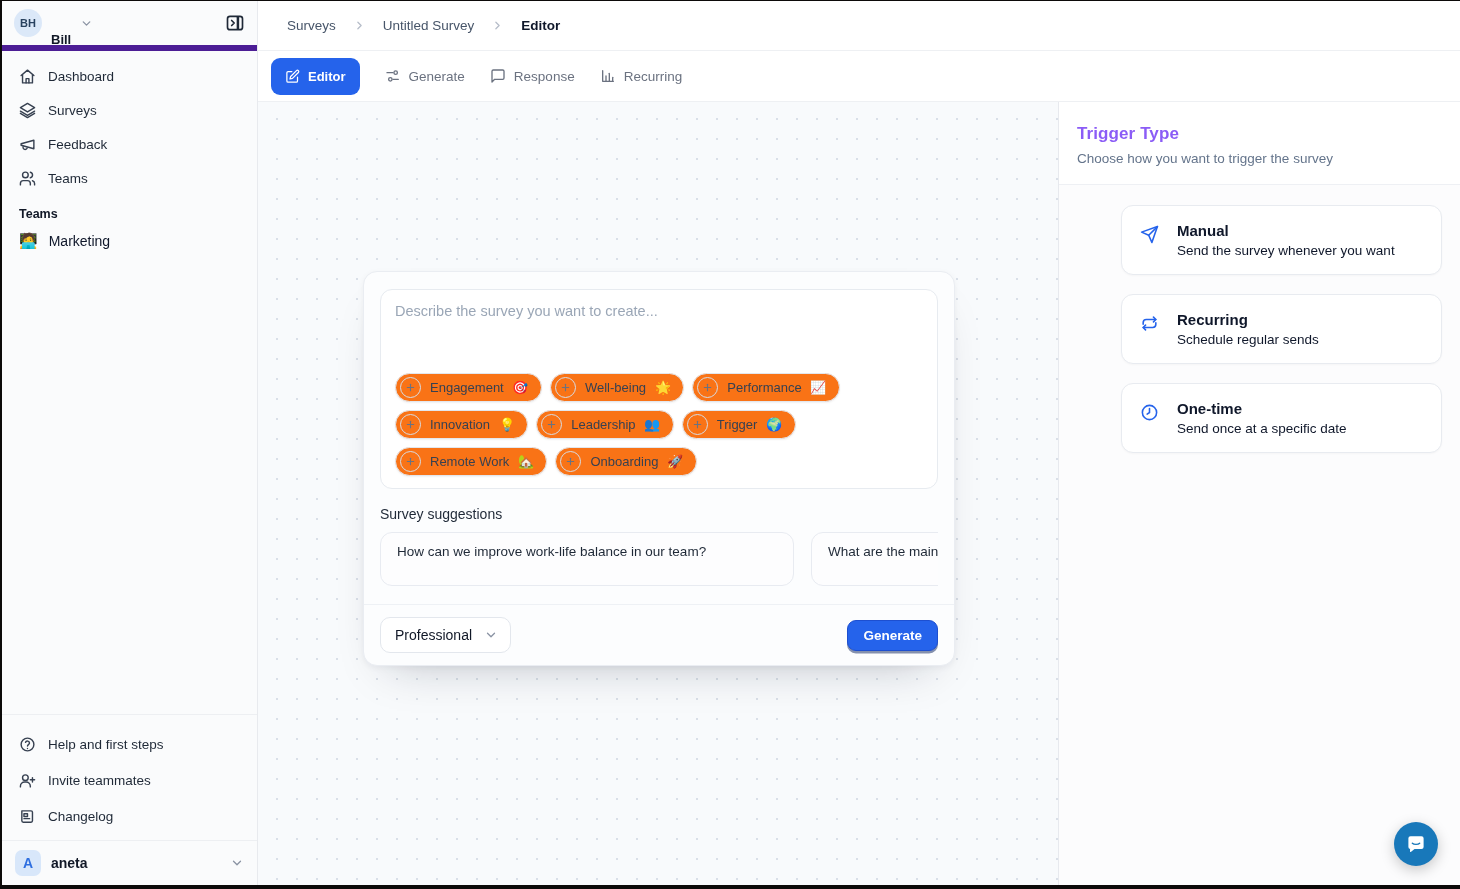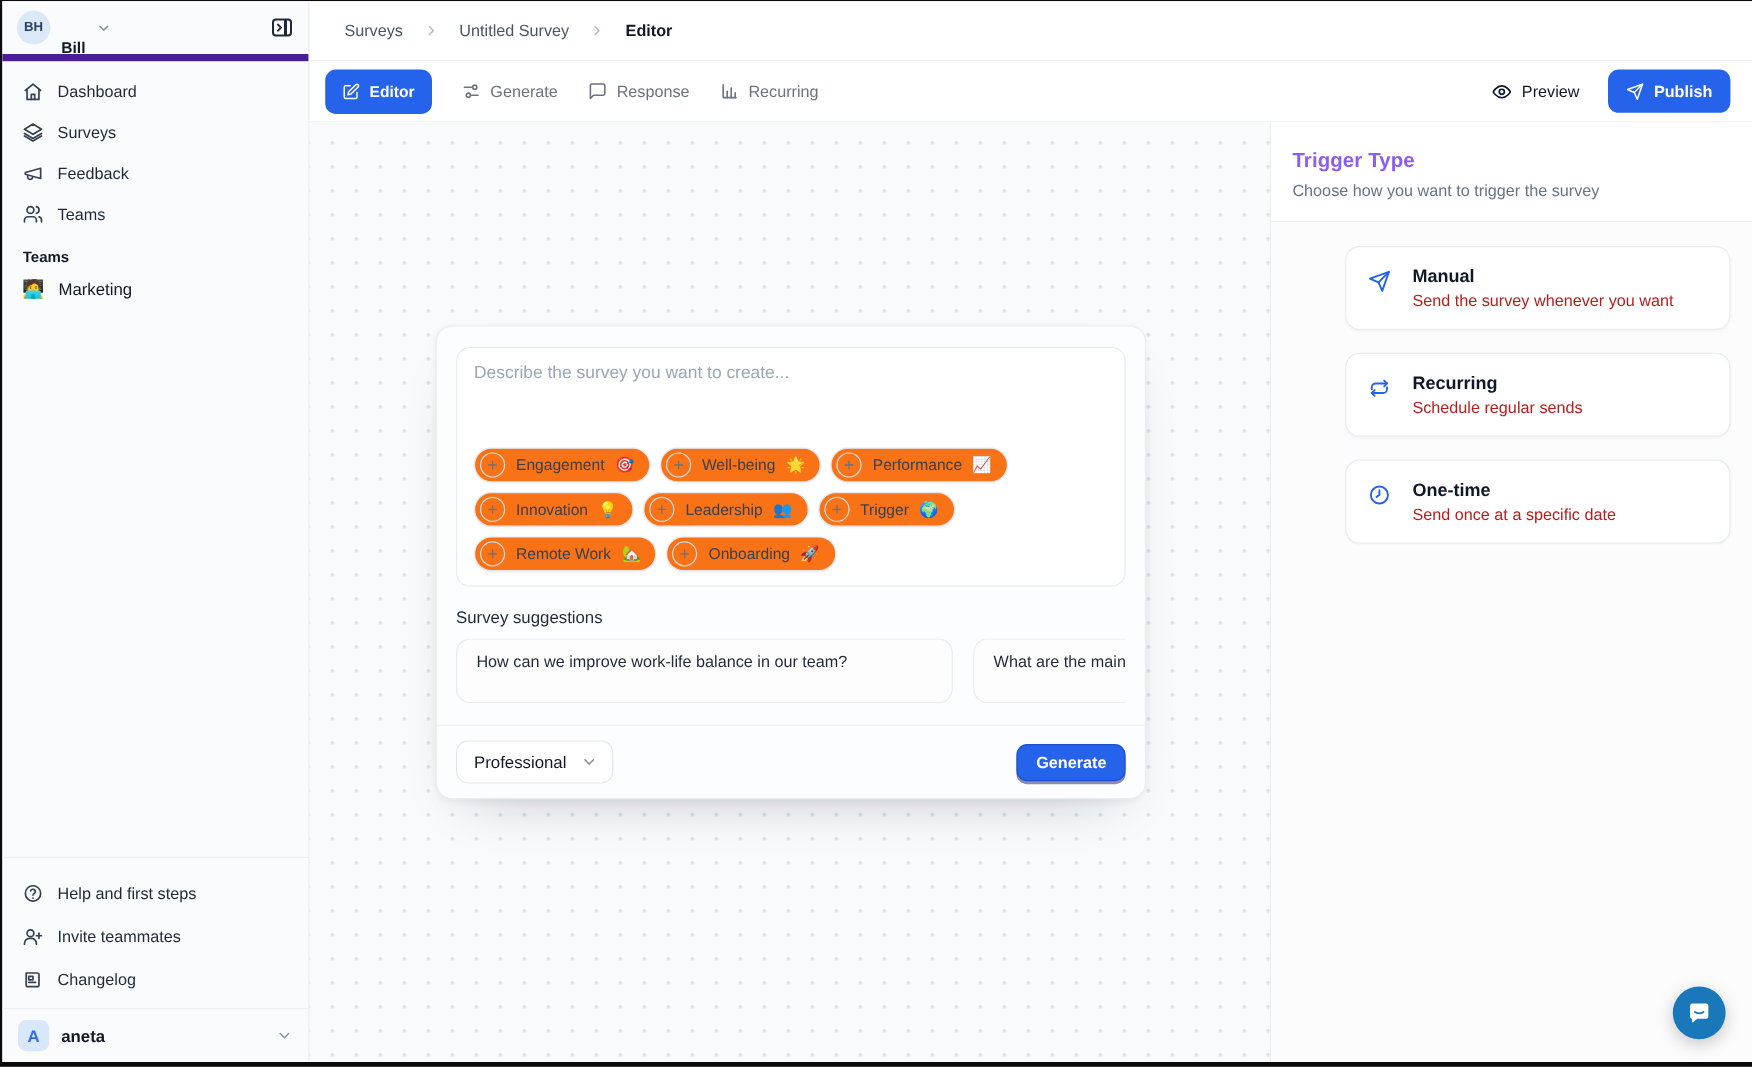--- a/index.html
+++ b/index.html
@@ -69,21 +69,21 @@
   
   .panel { width:402px; flex:0 0 402px; border-left:1px solid #e7e9ee; background:#fcfcfd; display:flex; flex-direction:column; }
   .panel-header { background:#fff; padding:22px 18px 18px; border-bottom:1px solid #eef0f4; }
   .panel-title { font-size:17px; font-weight:700; color:#8b5cf6; letter-spacing:.1px; }
   .panel-sub { margin-top:7px; font-size:13.5px; color:#64748b; }
   .panel-body { padding:20px 18px; display:flex; flex-direction:column; gap:19px; }
   .trigger-card { background:#fff; border:1px solid #e8ebf0; border-radius:12px; padding:16px 18px; display:flex; gap:18px; align-items:flex-start;
     box-shadow:0 1px 2px rgba(15,23,42,.03); cursor:pointer;margin-left:44px; }
   .trigger-ico { color:#2563eb; display:flex; margin-top:3px; }
   .trigger-title { font-size:15px; font-weight:600; color:#0f172a; }
-  .trigger-desc { margin-top:4px; font-size:13.5px; color:#b91c1c; }
+  .trigger-desc { margin-top:4px; font-size:13.5px; color:#0f172a; }
 
   
   .chat-fab { position:absolute; right:22px; bottom:19px; width:44px; height:44px; border-radius:50%; background:#1878ba; border:none; display:flex; align-items:center; justify-content:center;
     box-shadow:0 4px 14px rgba(0,0,0,.22); cursor:pointer; }
 
   svg { display:block; }
 </style>
 </head>
 <body>
 
@@ -254,40 +254,20 @@
           <svg width="16" height="16" viewBox="0 0 24 24" fill="none" stroke="currentColor" stroke-width="2" stroke-linecap="round" stroke-linejoin="round">
               <path d="M4 4v16h16"></path>
               <line x1="9" y1="20" x2="9" y2="12"></line>
               <line x1="14" y1="20" x2="14" y2="8"></line>
               <line x1="19" y1="20" x2="19" y2="14"></line>
             </svg>
         </span>
         <span>Recurring</span>
       </button>
 
-      <div class="toolbar-right">
-        <button class="preview-btn">
-          <span>
-            <svg width="17" height="17" viewBox="0 0 24 24" fill="none" stroke="currentColor" stroke-width="2" stroke-linecap="round" stroke-linejoin="round">
-                <path d="M2 12s3.5-7 10-7 10 7 10 7-3.5 7-10 7-10-7-10-7z"></path>
-                <circle cx="12" cy="12" r="3"></circle>
-              </svg>
-          </span>
-          <span>Preview</span>
-        </button>
-        <button class="publish-btn">
-          <span>
-            <svg width="15" height="15" viewBox="0 0 24 24" fill="none" stroke="currentColor" stroke-width="2" stroke-linecap="round" stroke-linejoin="round">
-                <path d="m22 2-7 20-4-9-9-4 20-7z"></path>
-                <path d="M22 2 11 13"></path>
-              </svg>
-          </span>
-          <span>Publish</span>
-        </button>
-      </div>
     </div>
 
     <div class="content">
 
       <div class="canvas">
         <div class="composer">
           <div class="prompt-box">
             <textarea class="prompt-input" placeholder="Describe the survey you want to create..." style=""></textarea>
             <div class="chips">
               <button class="chip">

